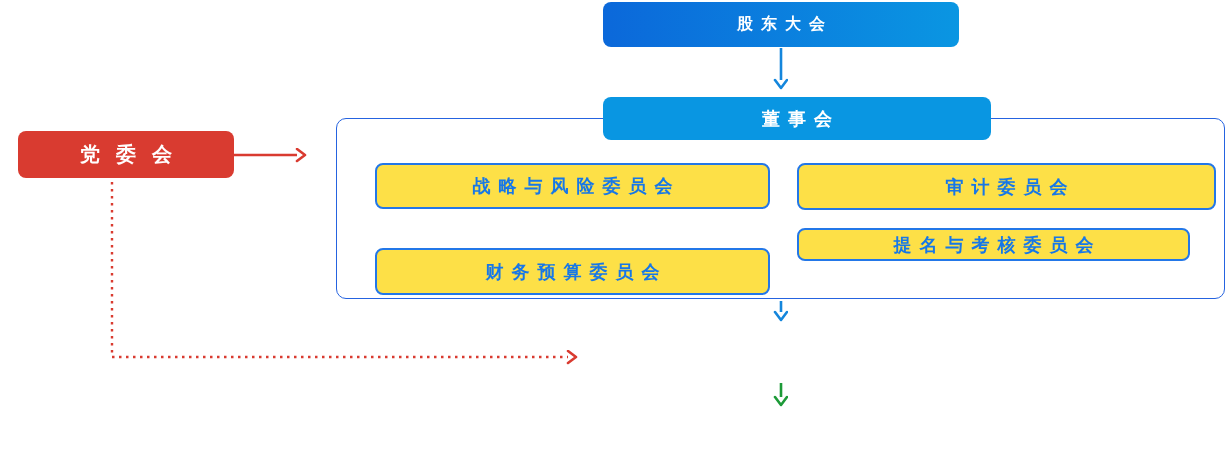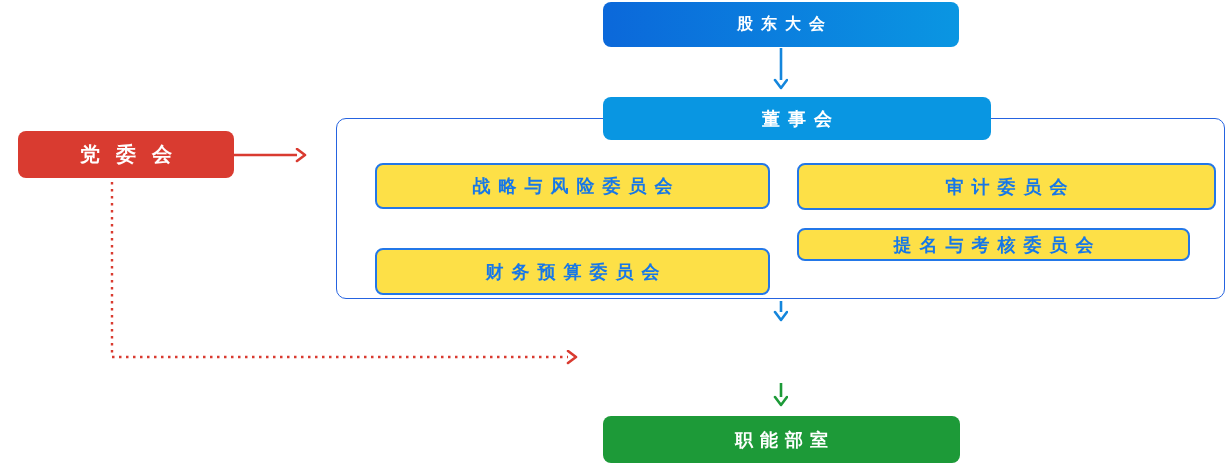--- a/index.html
+++ b/index.html
@@ -101,21 +101,18 @@
     <span>审计委员会</span>
   </div>
   <div class="committee committee-budget">
     <span>财务预算委员会</span>
   </div>
   <div class="committee committee-nomination">
     <span>提名与考核委员会</span>
   </div>
 
 
-  <div class="node node-departments">
-    <span>职能部室</span>
-  </div>
 
   <div class="node node-party">
     <span>党委会</span>
   </div>
 
 </div>
 
 </body></html>

